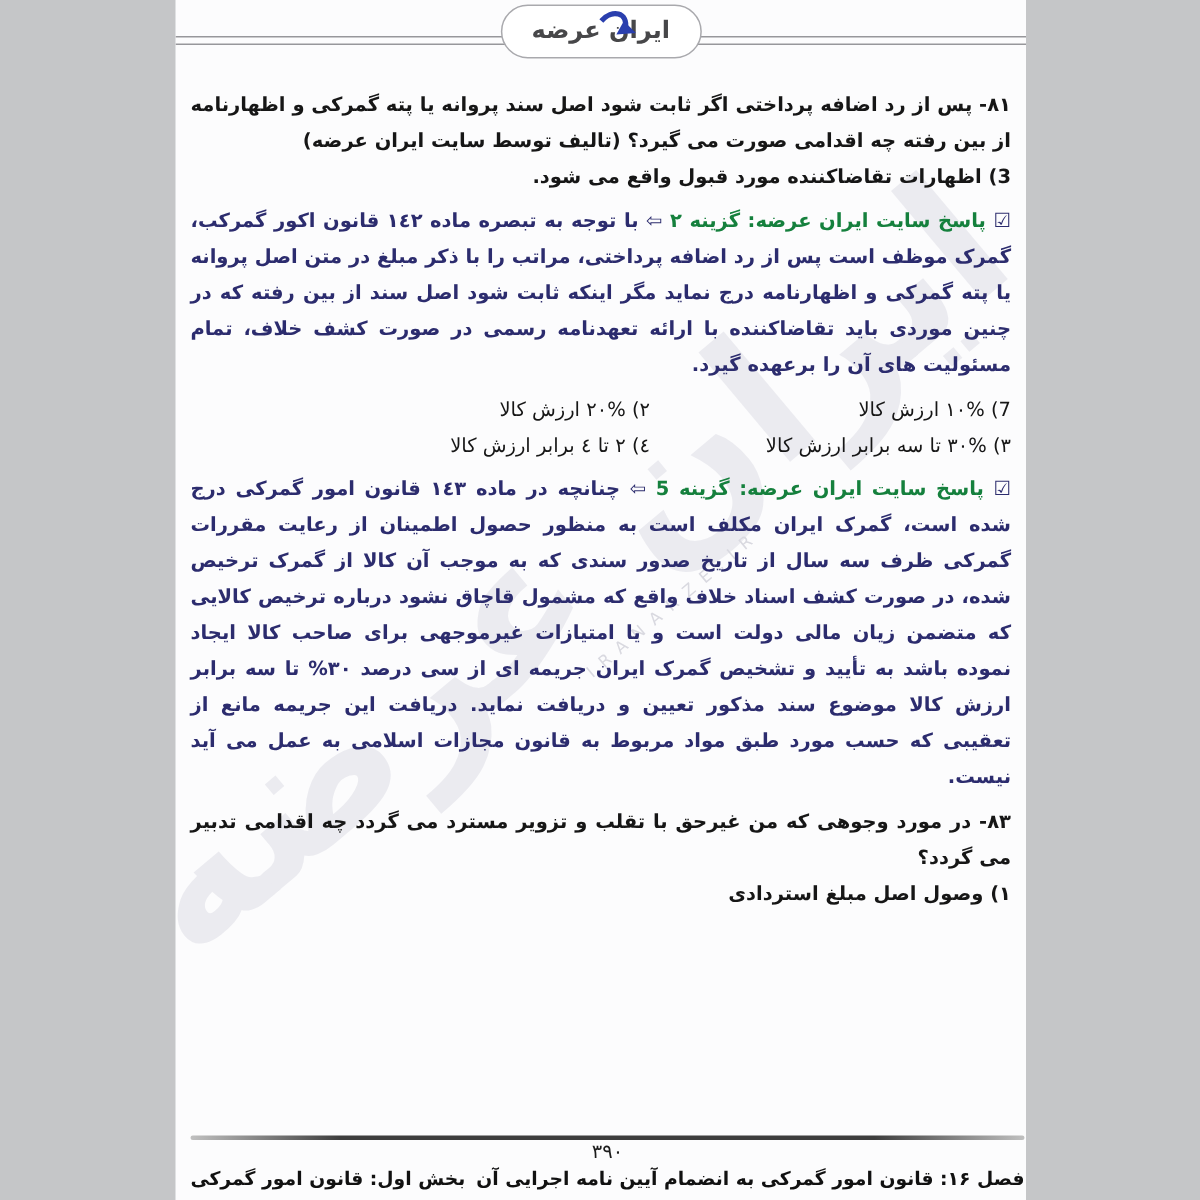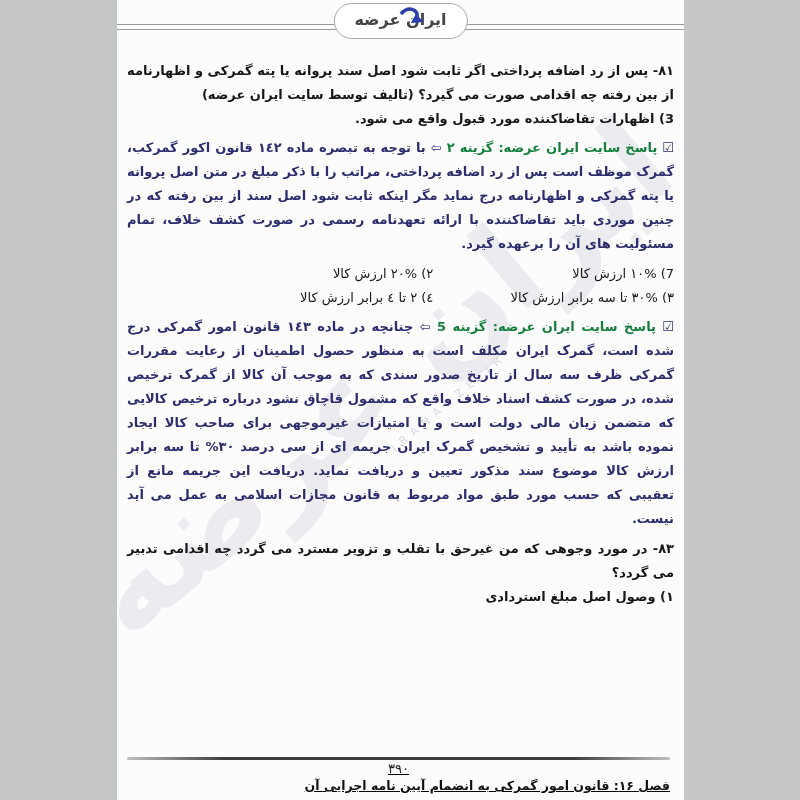--- a/index.html
+++ b/index.html
@@ -29,21 +29,21 @@
   .q{font-weight:bold;margin-top:5px !important;}
   .opt{font-weight:bold;}
   .optgrid{display:grid;grid-template-columns:44% 56%;}
   .optgrid p{font-weight:normal;}
   .ans{color:#2c2c6e;font-weight:bold;margin:5px 0 6px !important;}
   .ans .check{font-size:13px;}
   .ans .lead{color:#15803d;}
   .ans .arrow{font-weight:normal;}
 
   
-  .footer{position:absolute;left:10px;right:14px;bottom:5px;z-index:2;direction:rtl;text-decoration:underline;}
+  .footer{position:absolute;left:10px;right:1px;bottom:5px;z-index:2;direction:rtl;}
   .footrule{height:3px;border-radius:2px;
             background:linear-gradient(to right,#c0c0c0,#3d3d3d 18%,#3d3d3d 82%,#c0c0c0);}
   .pagenum{text-align:center;font-size:13px;color:#1c1c1c;margin-top:1px;line-height:16px;}
   .footrow{display:flex;justify-content:space-between;font-weight:bold;
            font-size:12.5px;color:#111;line-height:18px;}
 </style>
 </head>
 <body>
 
 <div class="canvas">
@@ -92,17 +92,18 @@
       <p class="q">۸۳- در مورد وجوهی که من غیرحق با تقلب و تزویر مسترد می گردد چه اقدامی تدبیر می گردد؟</p>
       <p class="opt">۱) وصول اصل مبلغ استردادی</p>
 
     </div>
 
     <div class="footer">
       <div class="footrule"></div>
       <div class="pagenum">۳۹۰</div>
       <div class="footrow">
         <div class="chapter">فصل ۱۶: قانون امور گمرکی به انضمام آیین نامه اجرایی آن</div>
+        <div class="section">بخش اول: قانون امور گمرکی</div>
       </div>
     </div>
 
   </div>
 </div>
 
 </body></html>

